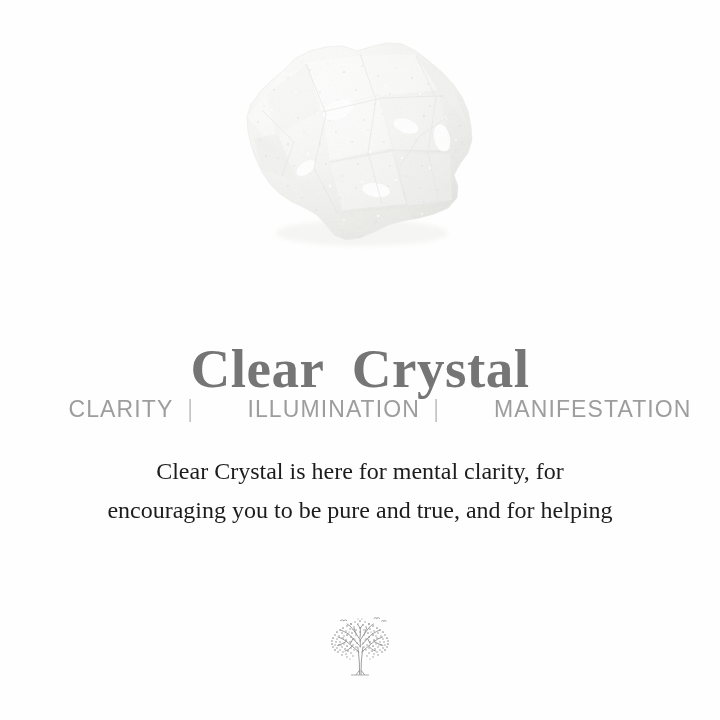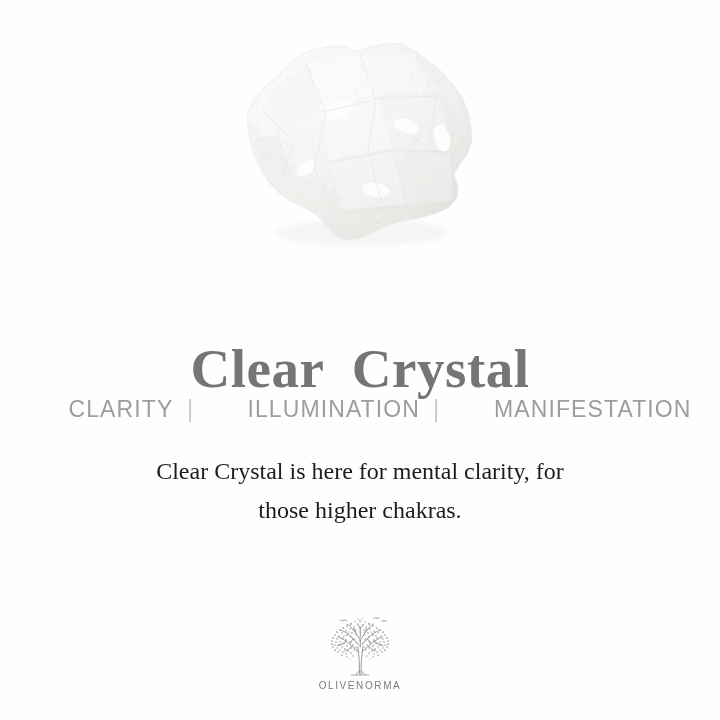--- a/index.html
+++ b/index.html
@@ -342,21 +342,21 @@
   <div id="keywords">
     <span class="kw">CLARITY</span>
     <span class="kw-sep">|</span>
     <span class="kw">ILLUMINATION</span>
     <span class="kw-sep">|</span>
     <span class="kw">MANIFESTATION</span>
   </div>
 
   <div id="description">
     <span class="desc-line">Clear Crystal is here for mental clarity, for</span>
-    <span class="desc-line">those higher chakras.</span>
+    <span class="desc-line">encouraging you to be pure and true, and for helping</span>
   </div>
 
   <div id="brand-logo">
     <svg id="tree-svg" viewBox="0 0 80 62" aria-hidden="true">
       <g stroke="#8e8e8e" stroke-width="0.85" fill="none" stroke-linecap="round">
 
         <path d="M 39.6,58.5 L 39.3,46 L 38.6,38 L 37.8,31"></path>
         <path d="M 41.0,58.5 L 41.3,46 L 42.1,38 L 42.9,31"></path>
         <path d="M 40.3,31 L 40.3,24"></path>
 
@@ -515,16 +515,15 @@
         <circle cx="30" cy="43" r="0.6"></circle>
           <circle cx="50" cy="43" r="0.6"></circle>
       </g>
 
       <g stroke="#8e8e8e" stroke-width="0.8" fill="none" stroke-linecap="round">
         <path d="M 20.5,4.5 q 1.6,-1.5 3.2,0 M 23.7,4.5 q 1.6,-1.5 3.2,0"></path>
         <path d="M 54.0,2.2 q 1.4,-1.3 2.8,0 M 56.8,2.2 q 1.4,-1.3 2.8,0"></path>
         <path d="M 61.5,5.0 q 1.2,-1.1 2.4,0 M 63.9,5.0 q 1.2,-1.1 2.4,0"></path>
       </g>
     </svg>
-    <div id="brand-name">OLIVENORMA</div>
   </div>
 
 </div>
 
 </body></html>

